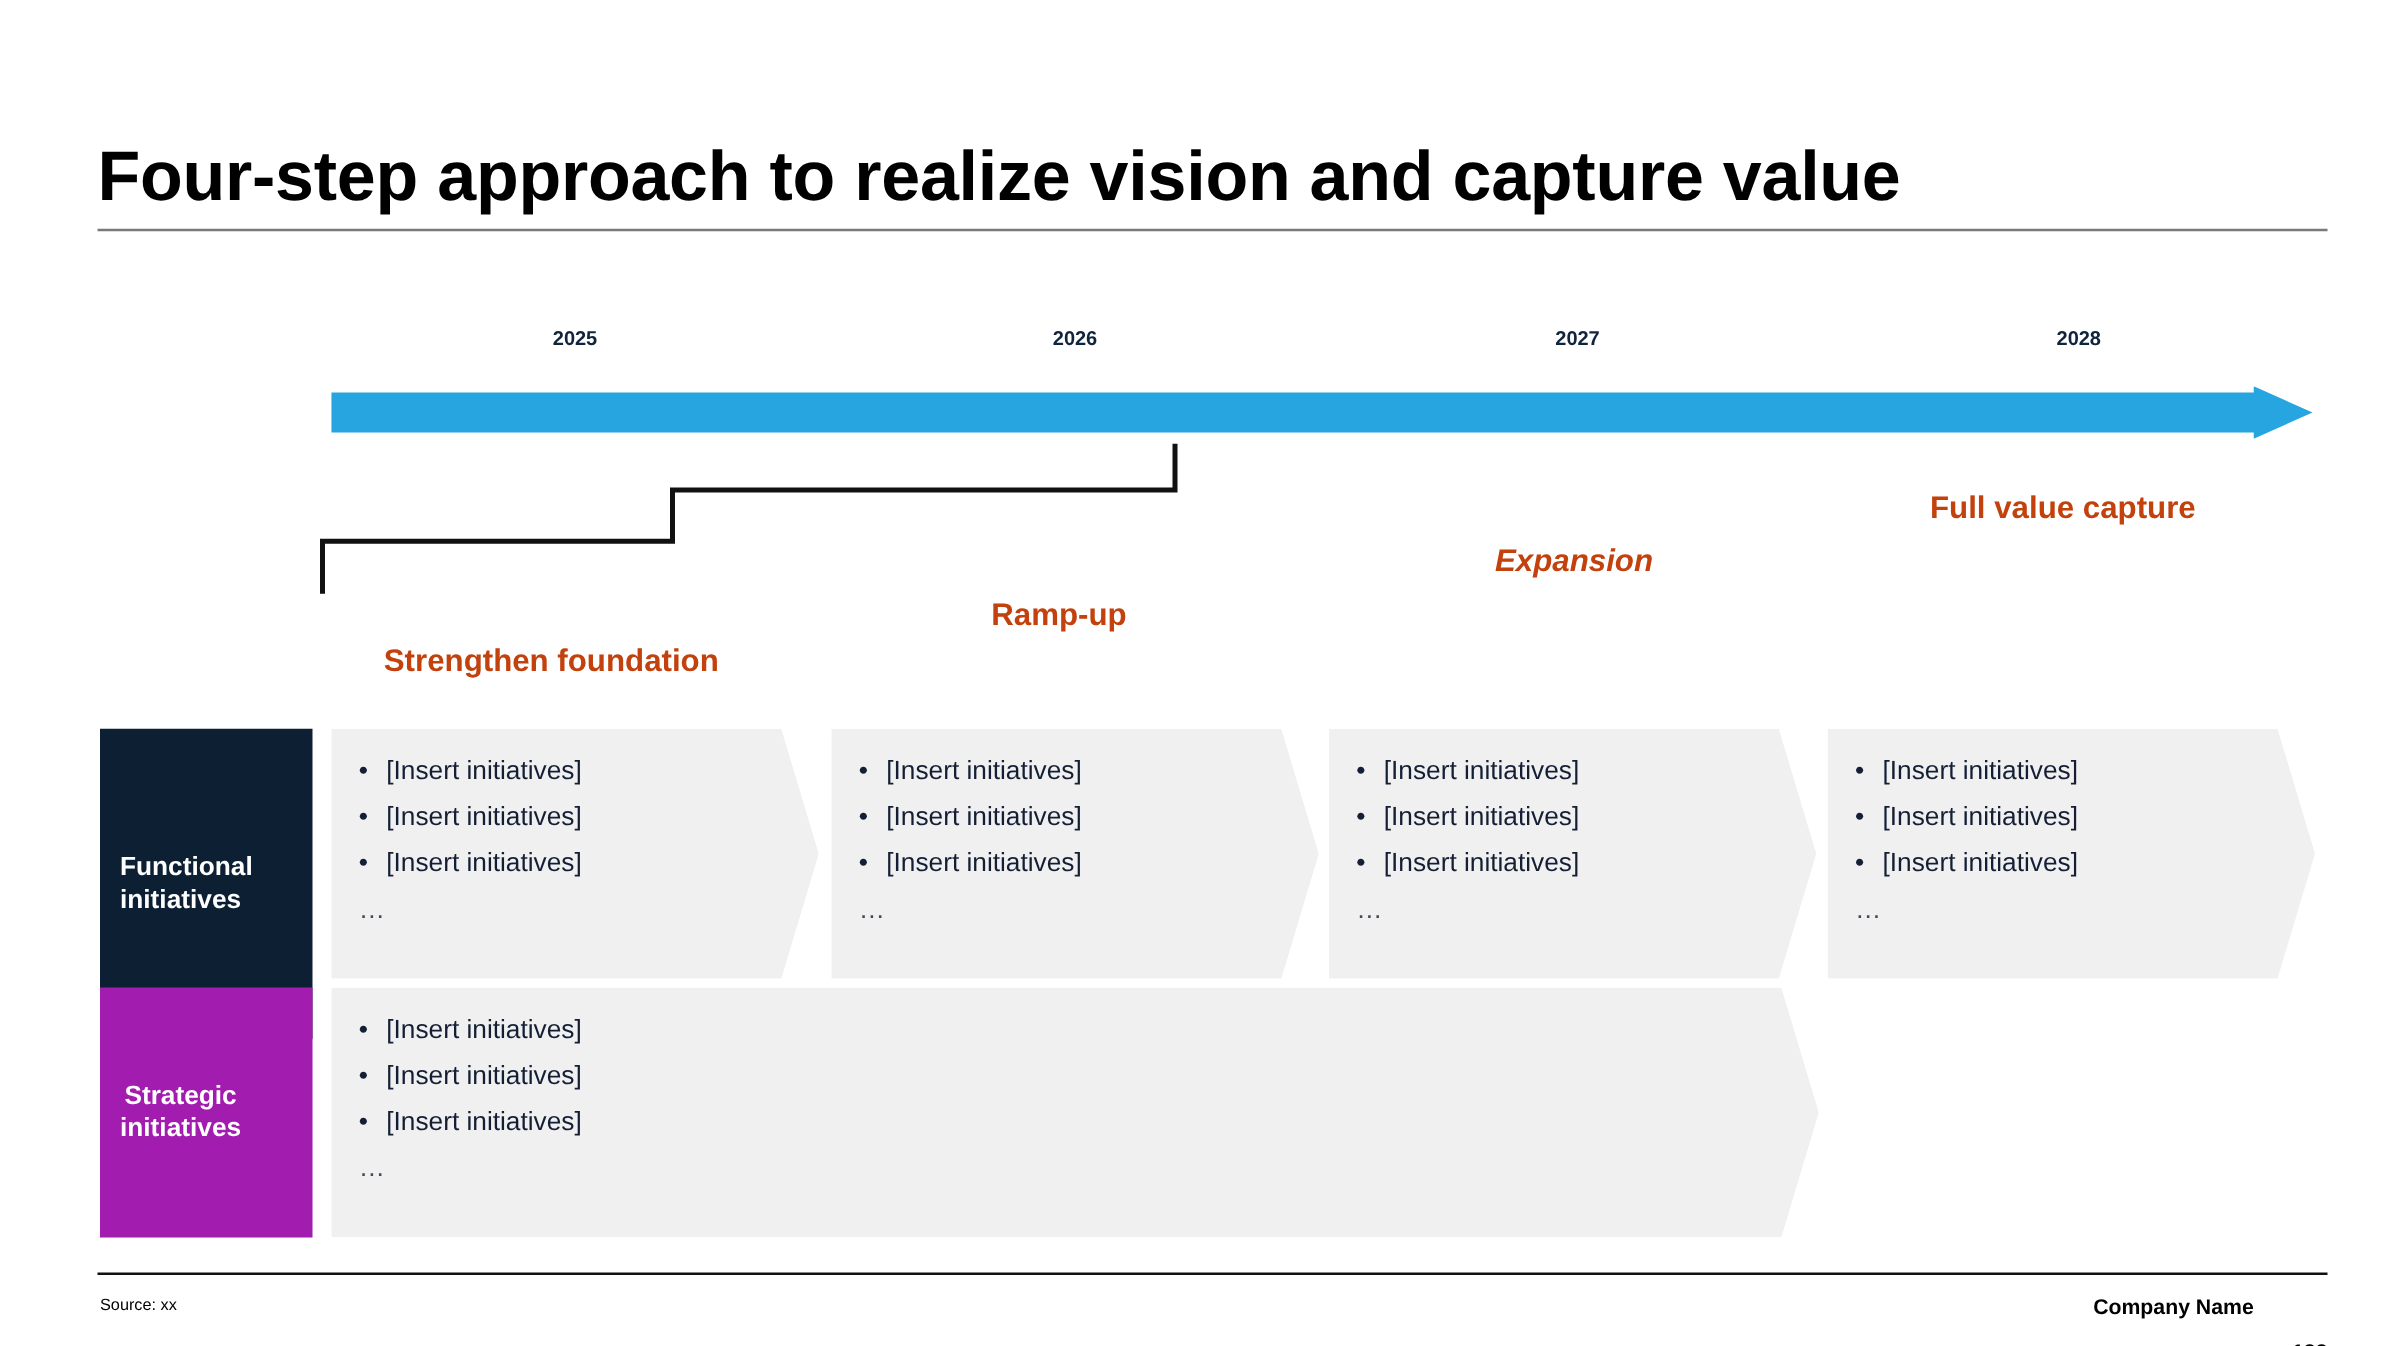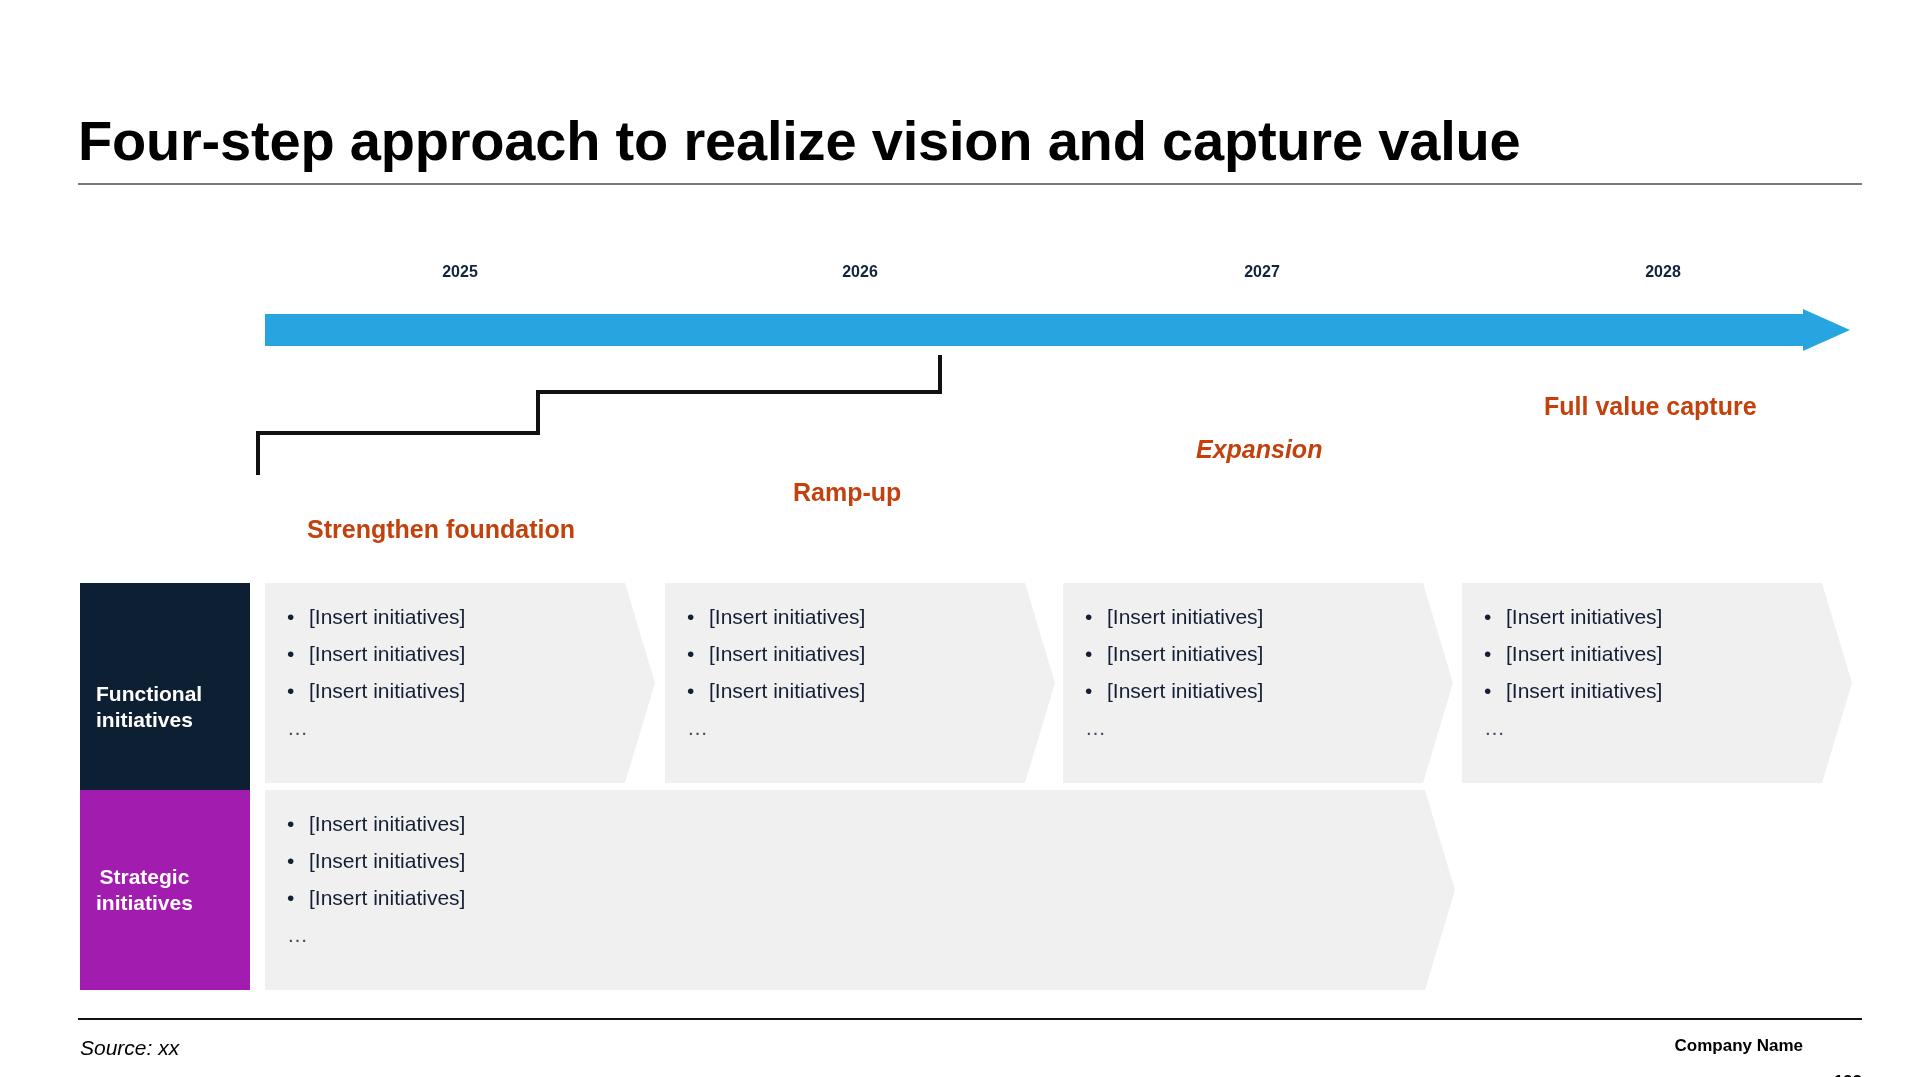--- a/index.html
+++ b/index.html
@@ -137,23 +137,22 @@
     left: 78px;
     top: 1018px;
     width: 1784px;
     height: 2px;
     background: #111111;
   }
   .footer-source {
     position: absolute;
     left: 80px;
     top: 1036px;
-    font-size: 21px;
+    font-size: 13px;
     color: #000000;
-    font-style: italic;
   }
   .footer-company {
     position: absolute;
     right: 117px;
     top: 1036px;
     font-size: 17px;
     font-weight: bold;
     color: #000000;
     text-align: right;
   }

